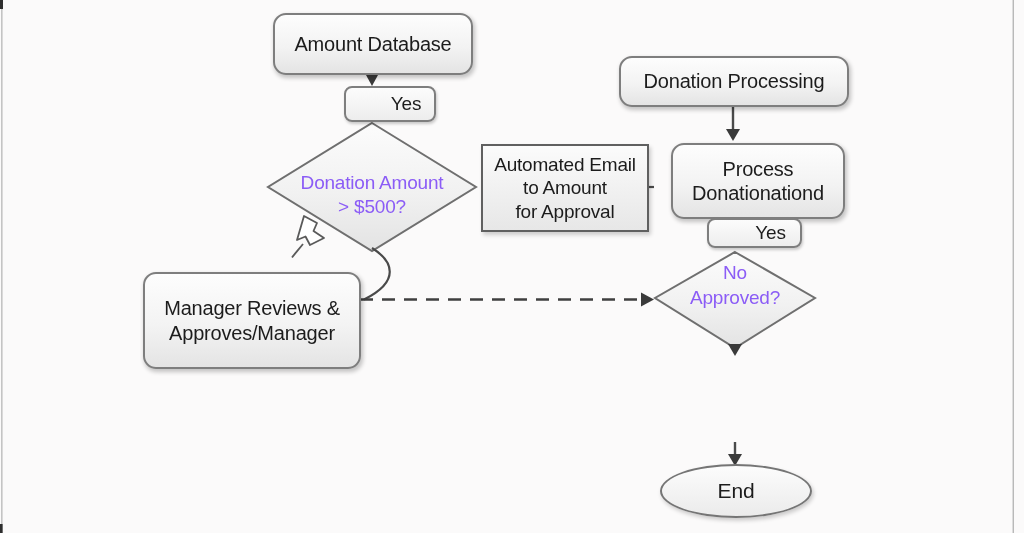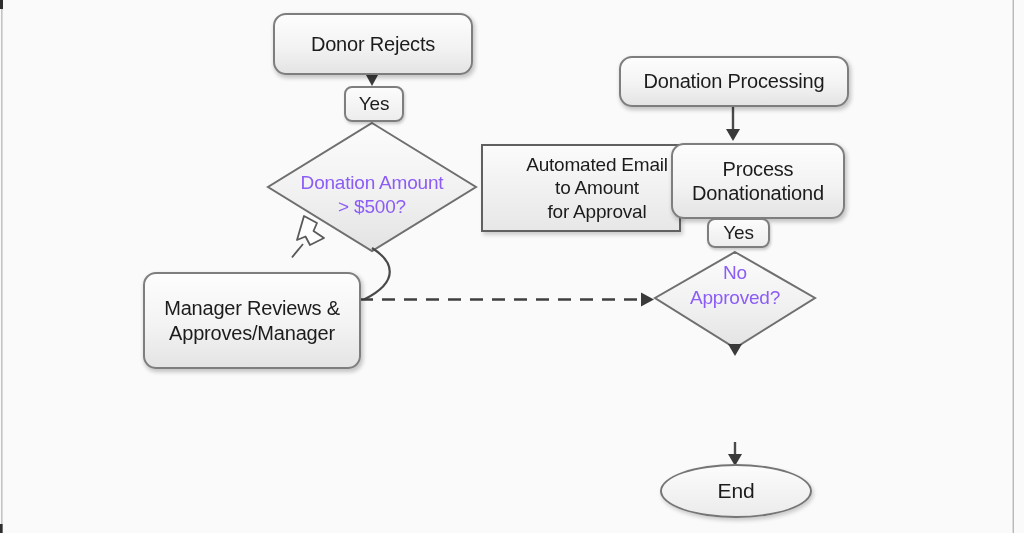--- a/index.html
+++ b/index.html
@@ -17,26 +17,26 @@
   }
   .rounded {
     background:linear-gradient(180deg,#fdfdfd 0%,#f3f3f3 55%,#e4e4e4 100%);
     border:2px solid #7e7e7e; border-radius:13px;
     box-shadow:1.5px 2.5px 4px rgba(0,0,0,0.22);
   }
   .small-rounded {
     background:linear-gradient(180deg,#fcfcfc 0%,#ededed 100%);
     border:2px solid #7e7e7e; border-radius:8px;
     box-shadow:1px 2px 3px rgba(0,0,0,0.2);
+    padding-left:32px;
   }
   .sharp {
     background:linear-gradient(180deg,#fbfbfb 0%,#f0f0f0 55%,#e7e7e7 100%);
     border:2px solid #606060;
     box-shadow:1.5px 2.5px 4px rgba(0,0,0,0.18);
-    padding-left:32px;
   }
   .ellipse {
     background:linear-gradient(180deg,#fcfcfc 0%,#ebebeb 100%);
     border:2px solid #757575; border-radius:50%;
     box-shadow:1.5px 2.5px 4px rgba(0,0,0,0.2);
   }
   .diamond-label { position:absolute; z-index:3; text-align:center; color:#8b5cf6; letter-spacing:-0.2px; }
   .fs19 { font-size:19px; }
   .fs20 { font-size:20px; }
   .fs21 { font-size:21px; }
@@ -88,21 +88,21 @@
 
     <polygon points="728,344 742,344 735,356" fill="#3a3a3a"></polygon>
 
     <g>
       <line x1="735" y1="442" x2="735" y2="456" stroke="#4a4a4a" stroke-width="2.4"></line>
       <polygon points="728,454 742,454 735,466" fill="#3a3a3a"></polygon>
     </g>
   </svg>
 
   <div class="node rounded fs20" style="left:273px; top:13px; width:196px; height:58px;">
-    <div>Donor Rejects</div>
+    <div>Amount Database</div>
   </div>
 
   <div class="node small-rounded fs19" style="left:344px; top:86px; width:56px; height:32px;">
     <div>Yes</div>
   </div>
 
   <div class="node sharp fs19" style="left:481px; top:144px; width:164px; height:84px;">
     <div>Automated Email</div>
     <div>to Amount</div>
     <div>for Approval</div>

